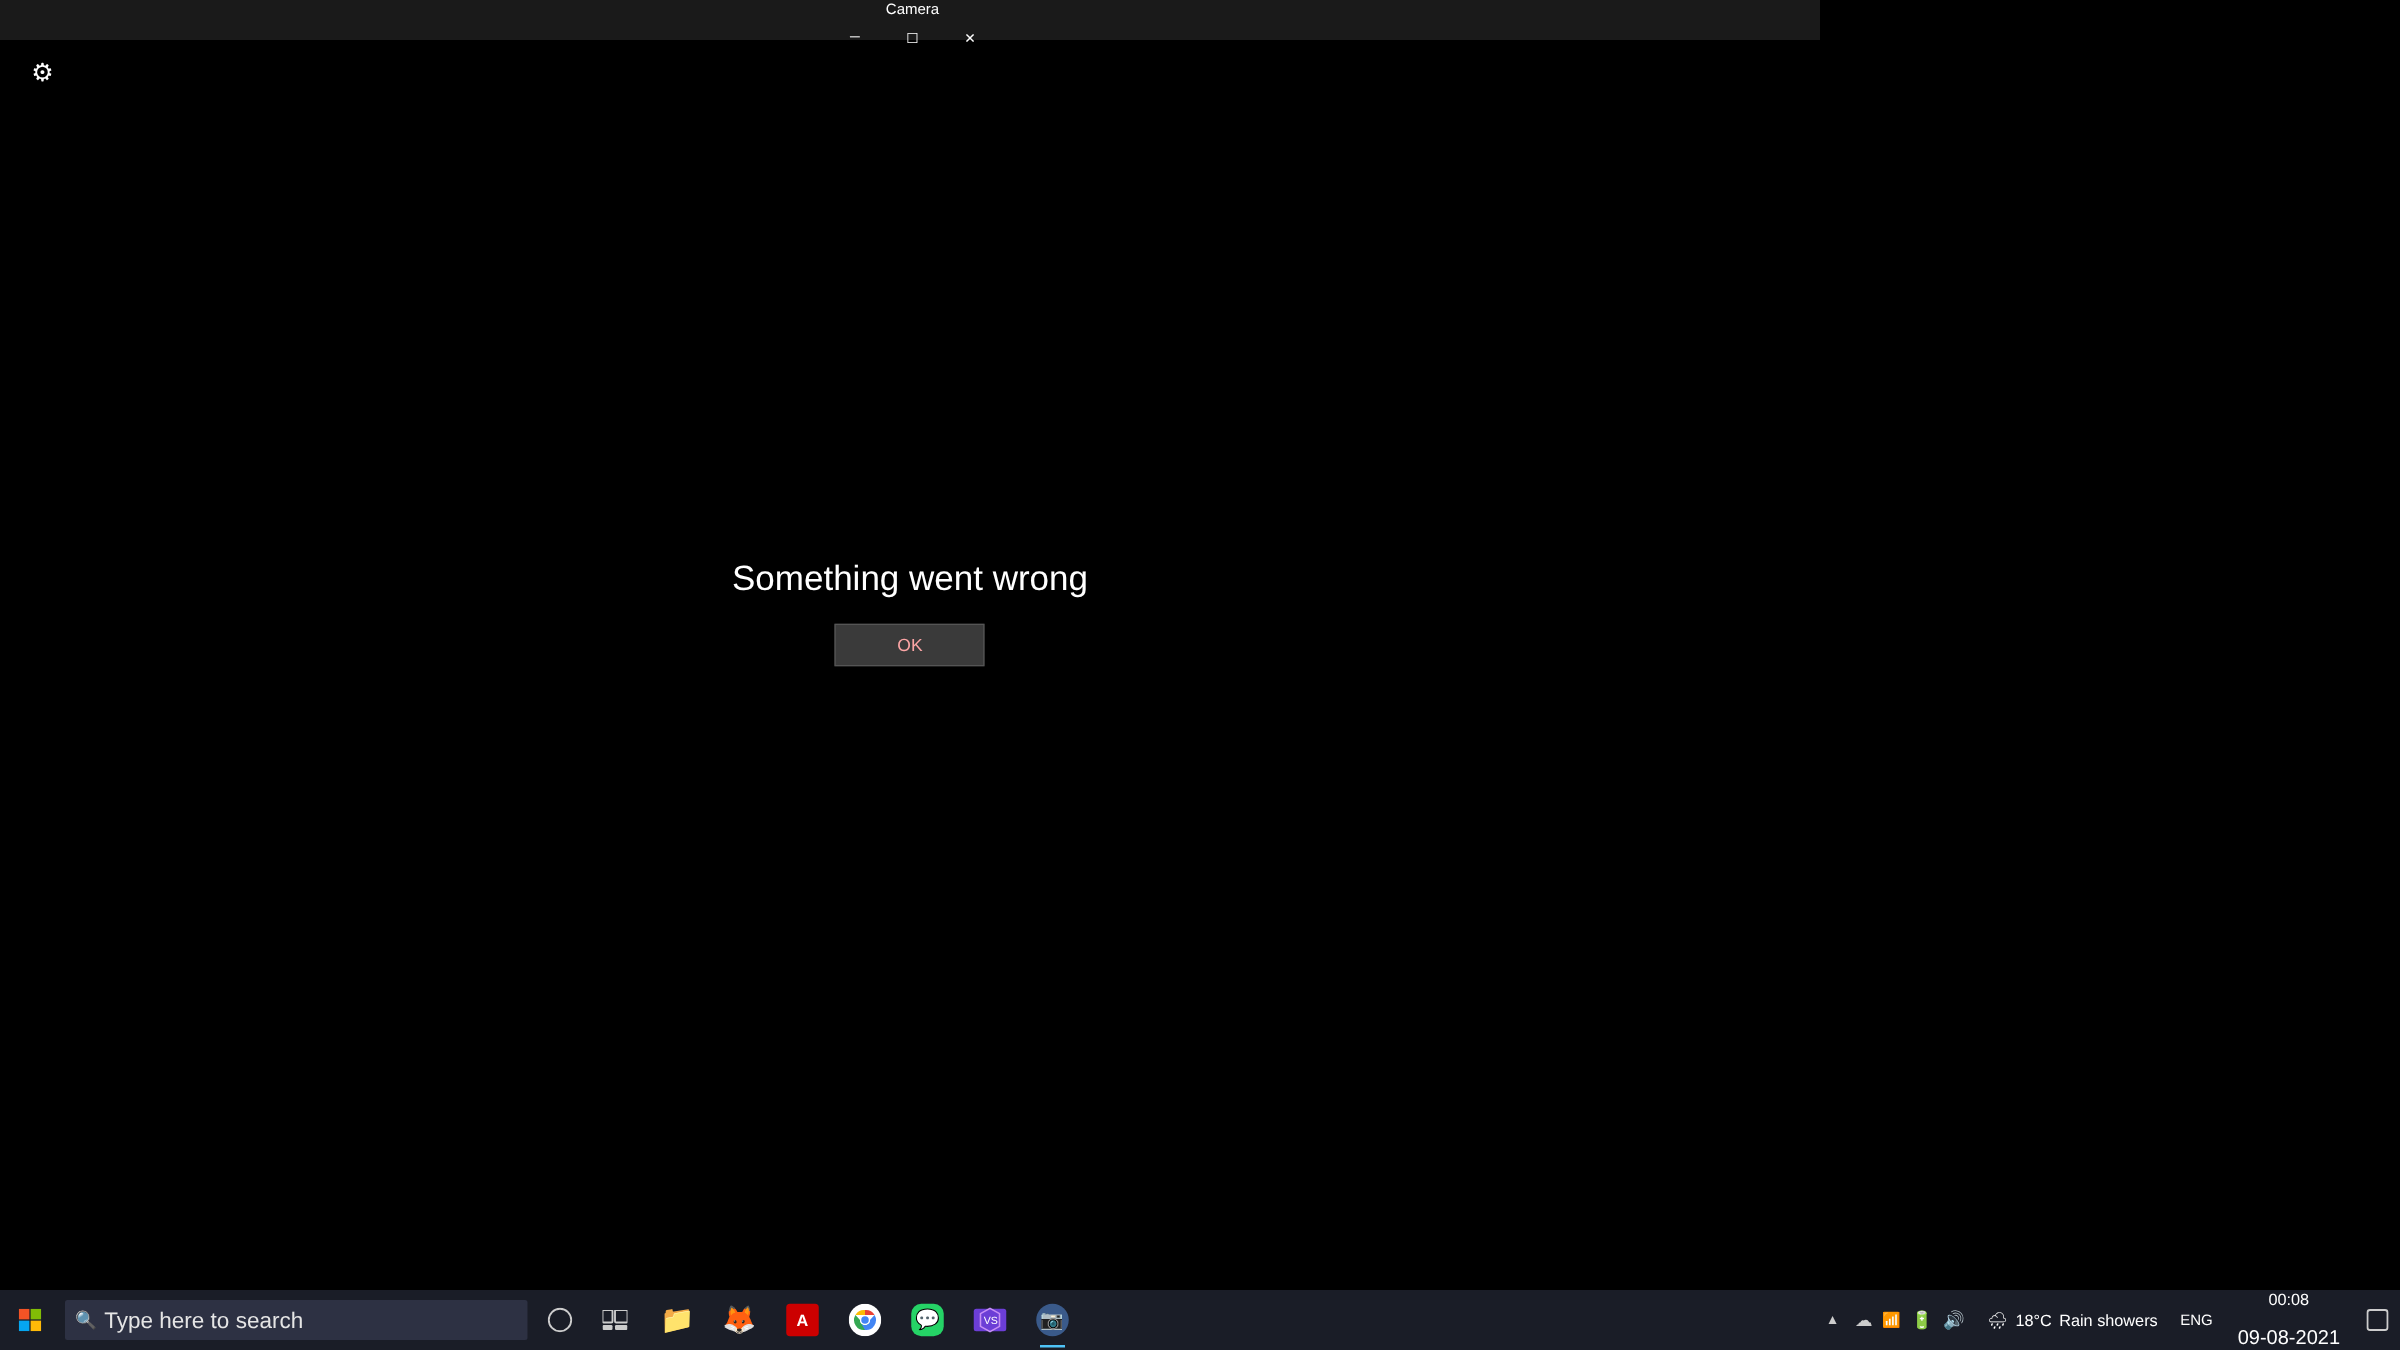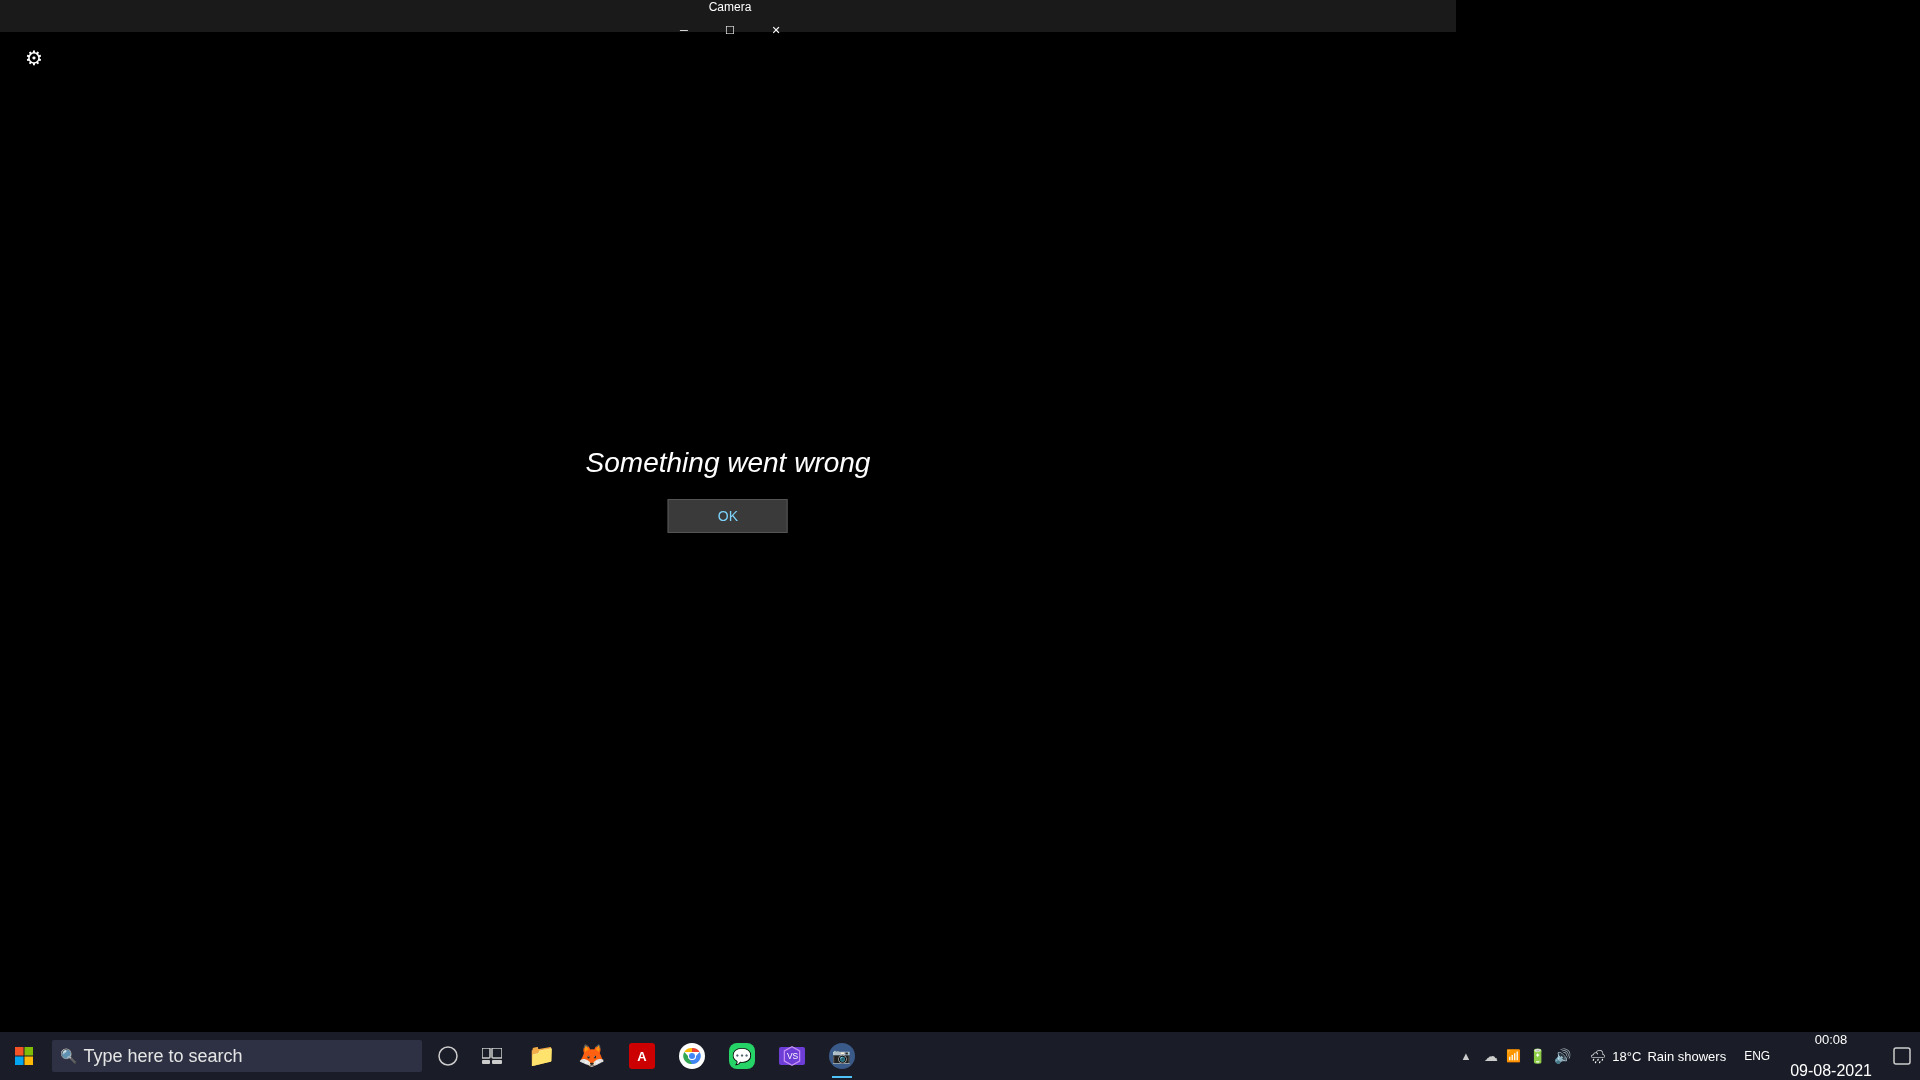--- a/index.html
+++ b/index.html
@@ -83,36 +83,35 @@
       flex-direction: column;
       align-items: center;
       gap: 16px;
     }
 
     #error-title {
       color: #fff;
       font-size: 28px;
       font-weight: 300;
       text-align: center;
-      font-style: italic;
     }
 
     #error-body {
       color: #ccc;
       font-size: 14px;
       text-align: center;
       line-height: 1.6;
     }
 
     #ok-button {
       margin-top: 4px;
       padding: 8px 36px;
       background: #3a3a3a;
       border: 1px solid #555;
-      color: #7dd3fc;
+      color: #fca5a5;
       font-size: 14px;
       font-family: 'Segoe UI', Arial, sans-serif;
       cursor: pointer;
       min-width: 120px;
     }
 
     
     #taskbar {
       position: absolute;
       bottom: 0;

